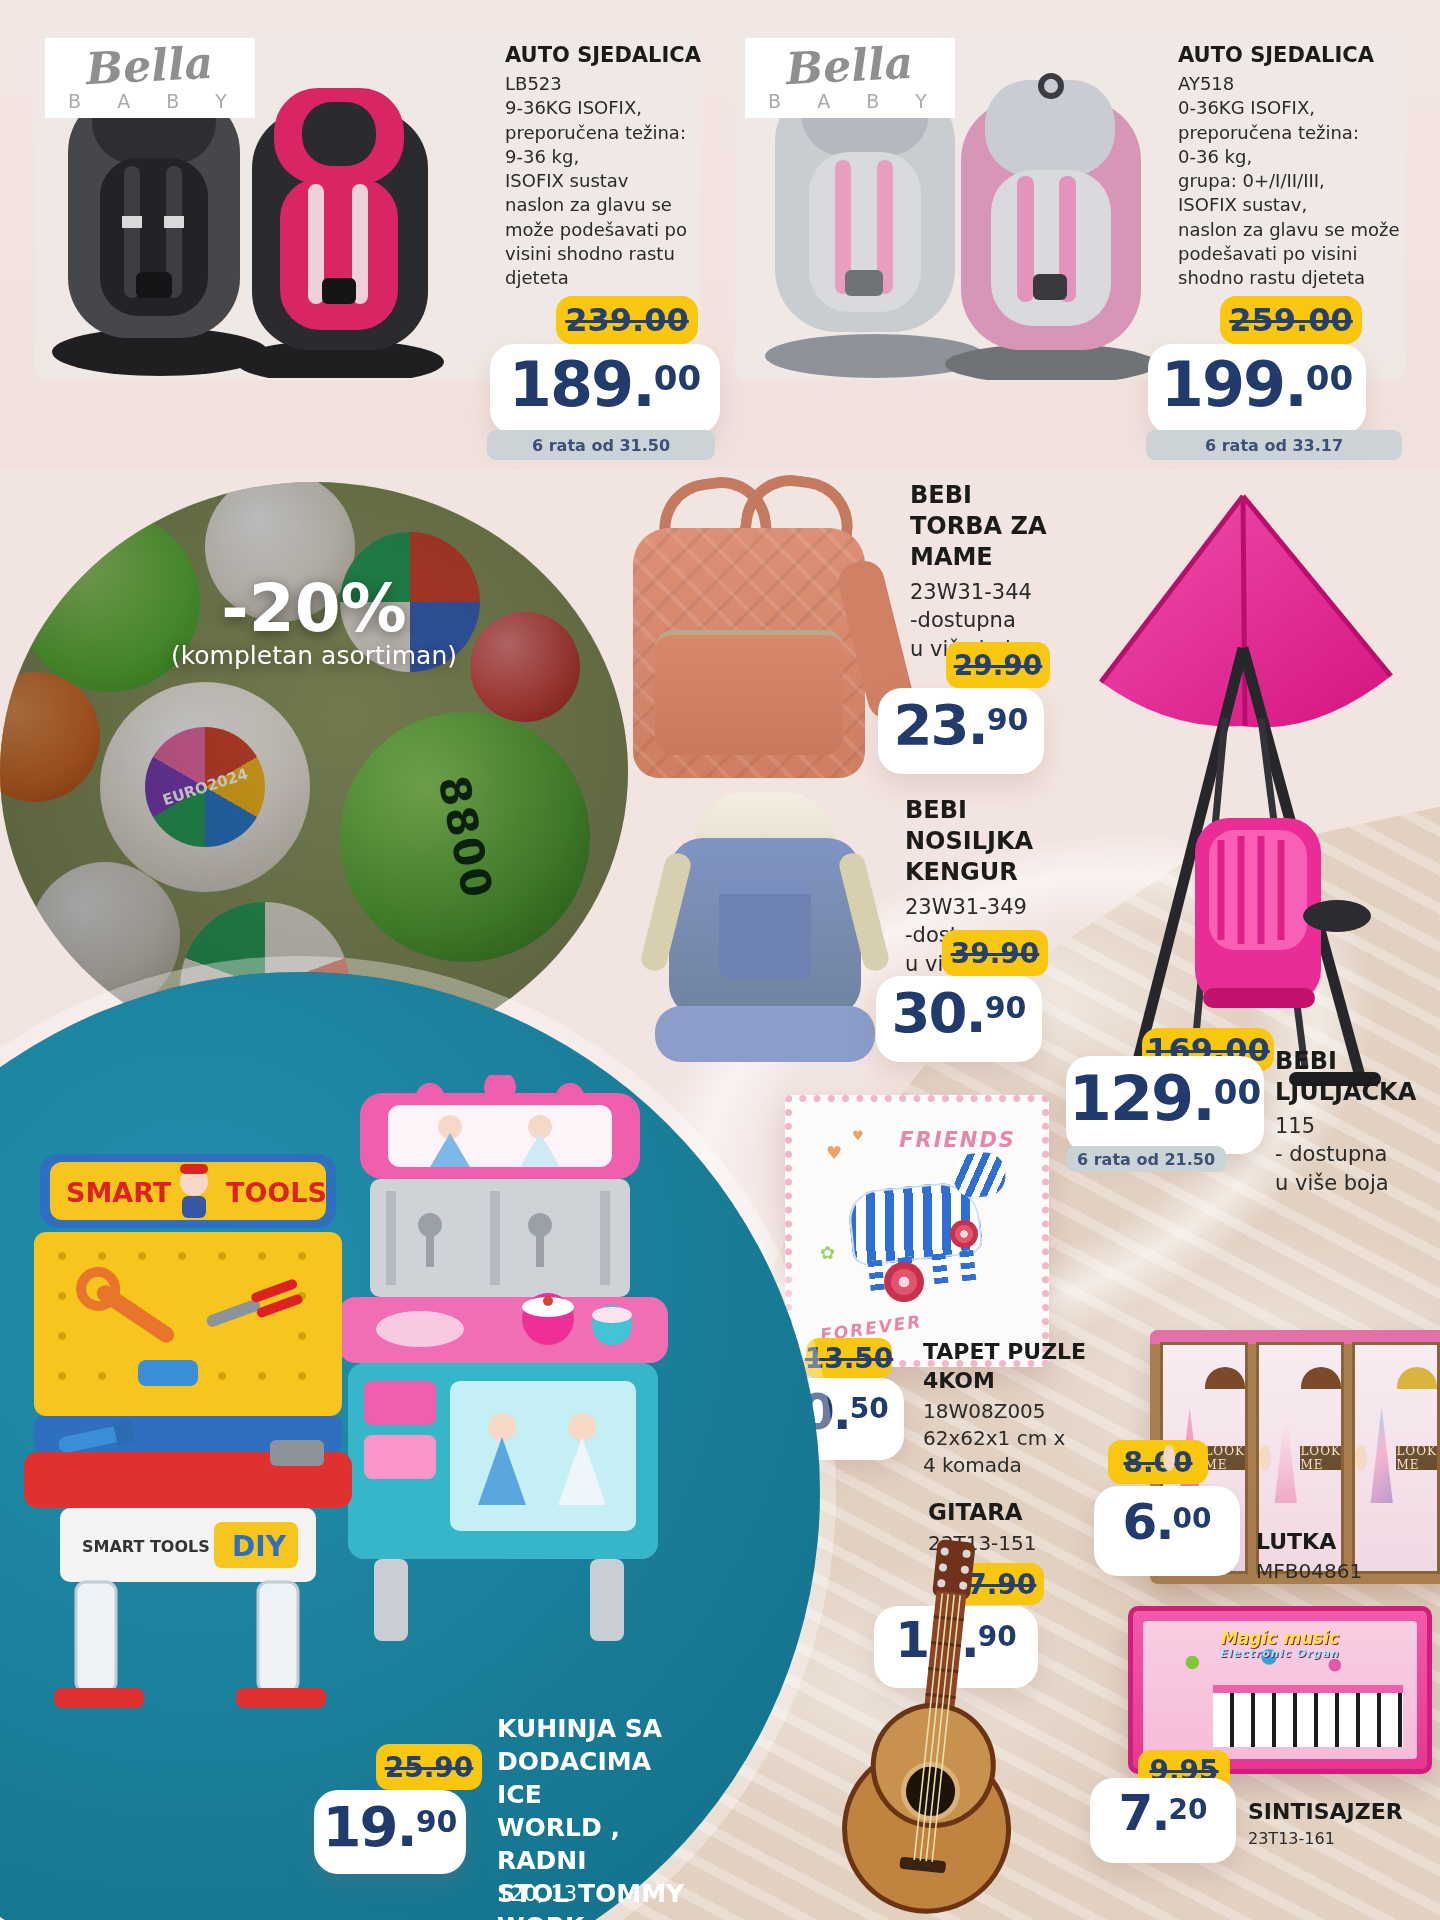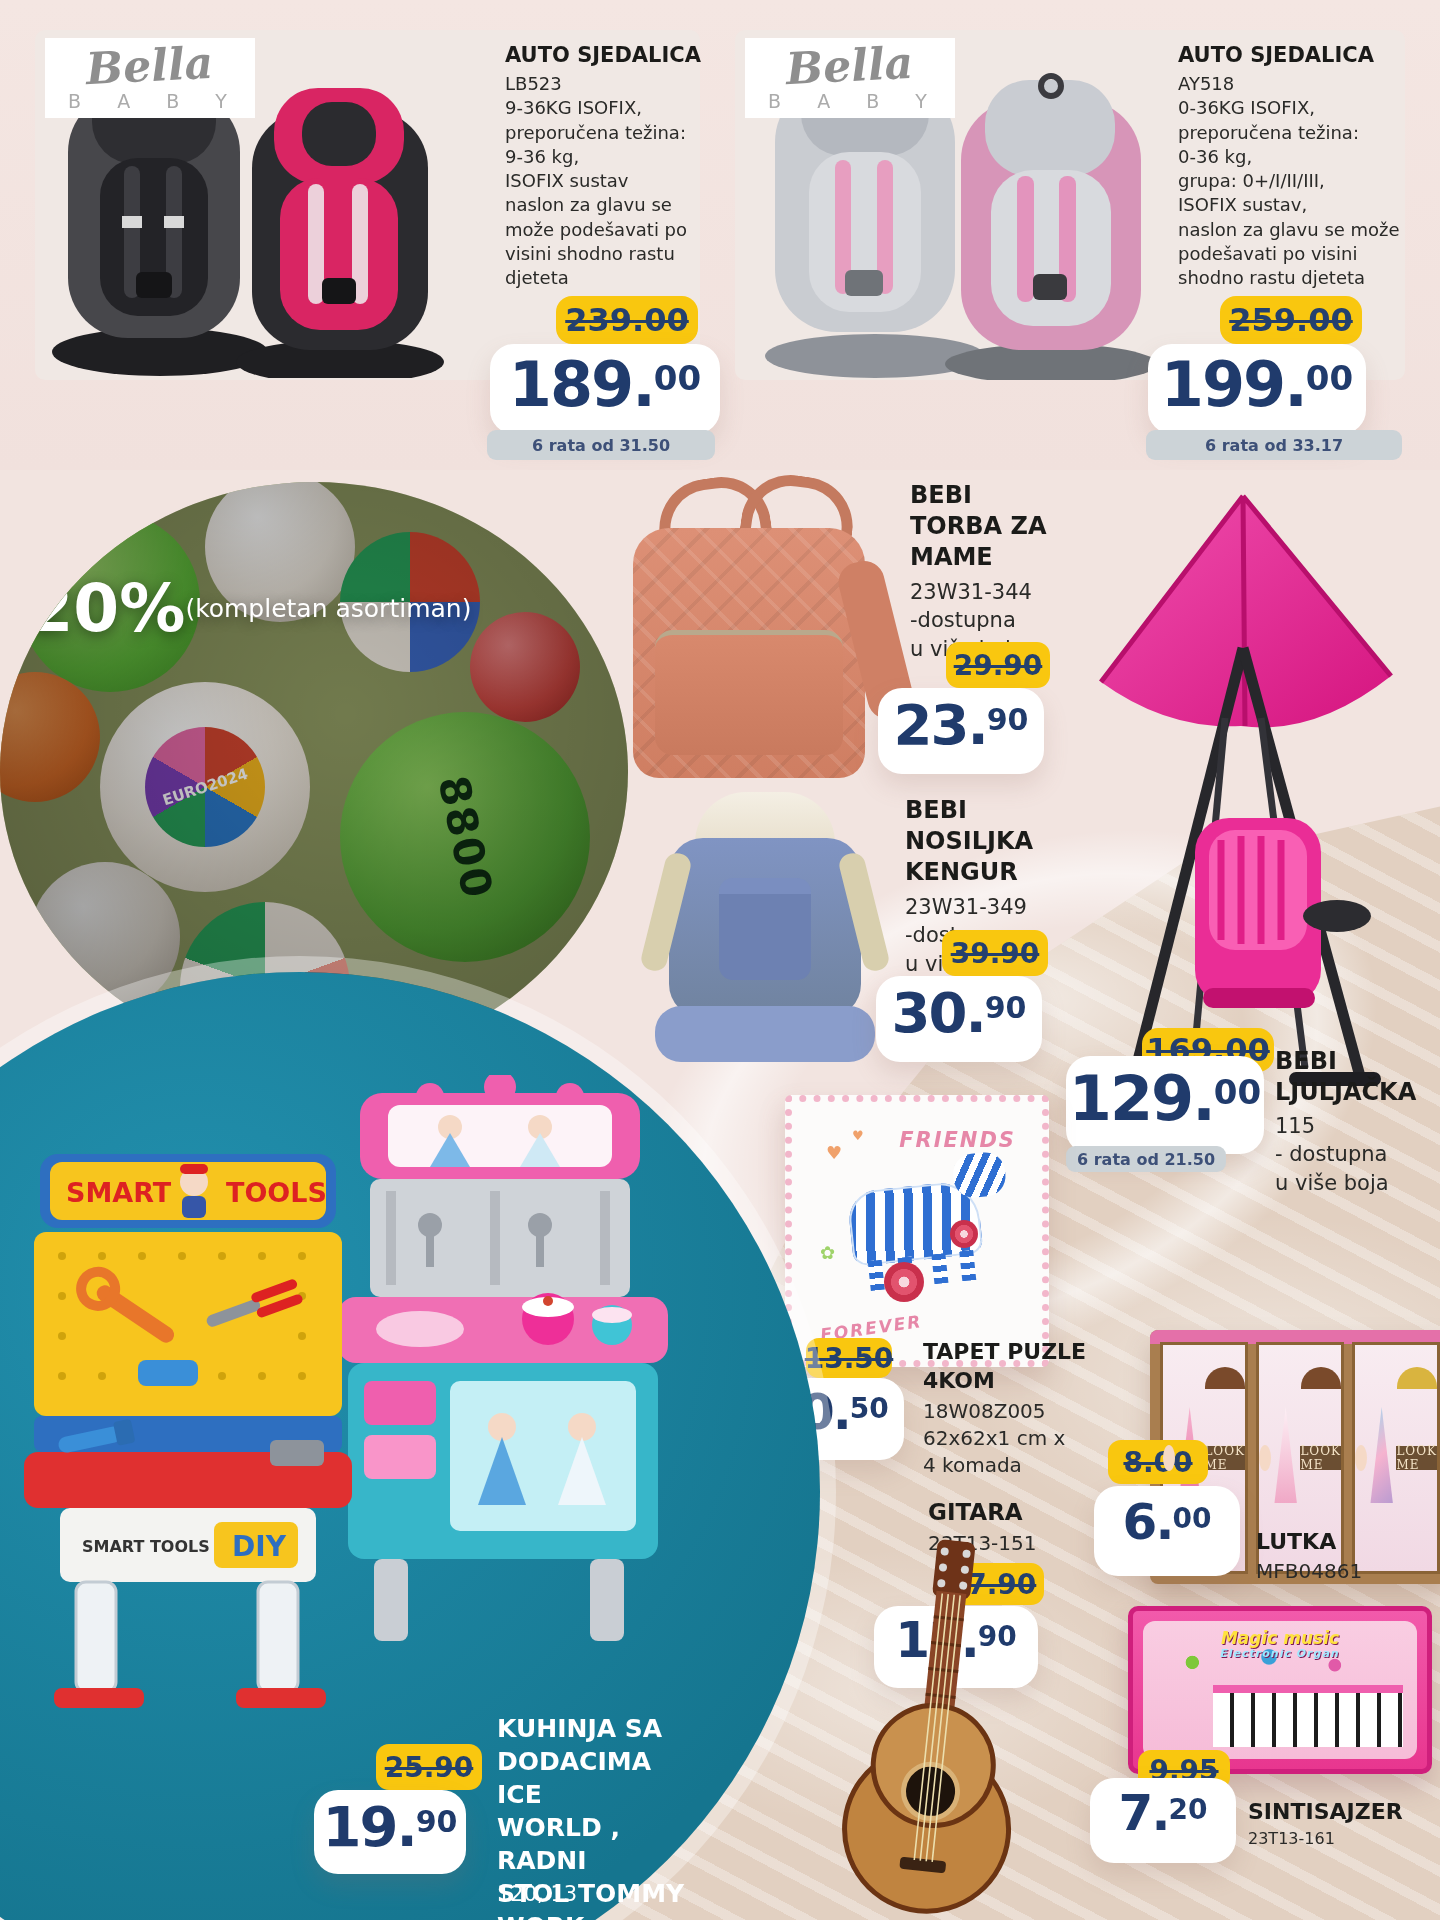--- a/index.html
+++ b/index.html
@@ -50,21 +50,21 @@
   .pill-new.md .int{font-size:56px}
   .pill-new.md .cents{font-size:30px}
   .pill-new.sm .int{font-size:50px}
   .pill-new.sm .cents{font-size:28px}
   .pill-inst{background:#ccd3d7;border-radius:9px;color:#3d5078;font-weight:600;font-size:16px;
     display:flex;align-items:center;justify-content:center}
 
   
   .balls{border-radius:50%;overflow:hidden;background:#8a955e}
   .ball{position:absolute;border-radius:50%}
-  .lopte-text{display:flex;flex-direction:row;align-items:center;color:#fff;
+  .lopte-text{display:flex;flex-direction:column;align-items:center;color:#fff;
     text-shadow:0 3px 14px rgba(0,0,0,.45);line-height:1.05}
   .lopte-text .d{font-size:66px;font-weight:800}
   .lopte-text .t{font-size:62px;font-weight:800;letter-spacing:2px}
   .lopte-text .s{font-size:25px;font-weight:400}
 
   
   .bp-body{position:absolute;left:18px;top:58px;width:232px;height:250px;border-radius:36px 36px 26px 26px;
     background:
      repeating-linear-gradient(45deg,rgba(255,255,255,.10) 0 4px,rgba(255,255,255,0) 4px 22px),
      repeating-linear-gradient(-45deg,rgba(0,0,0,.06) 0 4px,rgba(0,0,0,0) 4px 22px),
@@ -119,21 +119,21 @@
     font-family:"DejaVu Serif","Liberation Serif",serif;font-size:12px;letter-spacing:1px;
     display:flex;align-items:center;justify-content:center}
 
   
   .kbox{background:linear-gradient(#f25aab,#e8368f);border:5px solid #cf1f7c;border-radius:10px;
     box-shadow:0 14px 26px rgba(150,100,110,.3)}
   .kinner{position:absolute;inset:10px;background:
     radial-gradient(14px 14px at 18% 30%,#7ec83a 45%,transparent 50%),
     radial-gradient(16px 16px at 46% 26%,#3aa0d8 45%,transparent 52%),
     radial-gradient(13px 13px at 70% 32%,#e15aa8 45%,transparent 52%),
-    linear-gradient(#f9cde2,#f6bcd8);border-radius:12px}
+    linear-gradient(#f9cde2,#f6bcd8);border-radius:4px}
   .kkeys{position:absolute;right:14px;bottom:12px;width:190px;height:54px;border-top:8px solid #ef5fae;
     background:repeating-linear-gradient(90deg,#fff 0 17px,#1c1c1c 17px 21px)}
   .ktitle{position:absolute;left:50%;top:8px;transform:translateX(-50%);text-align:center;
     color:#ffe23e;font-style:italic;font-weight:700;font-size:17px;line-height:1.1;
     text-shadow:1px 1px 0 #7e1b54;white-space:nowrap}
   .ktitle small{display:block;color:#9fe8ff;font-size:11px;letter-spacing:1px}
 
   svg text{font-family:"DejaVu Sans","Liberation Sans",sans-serif}
 </style>
 </head>

